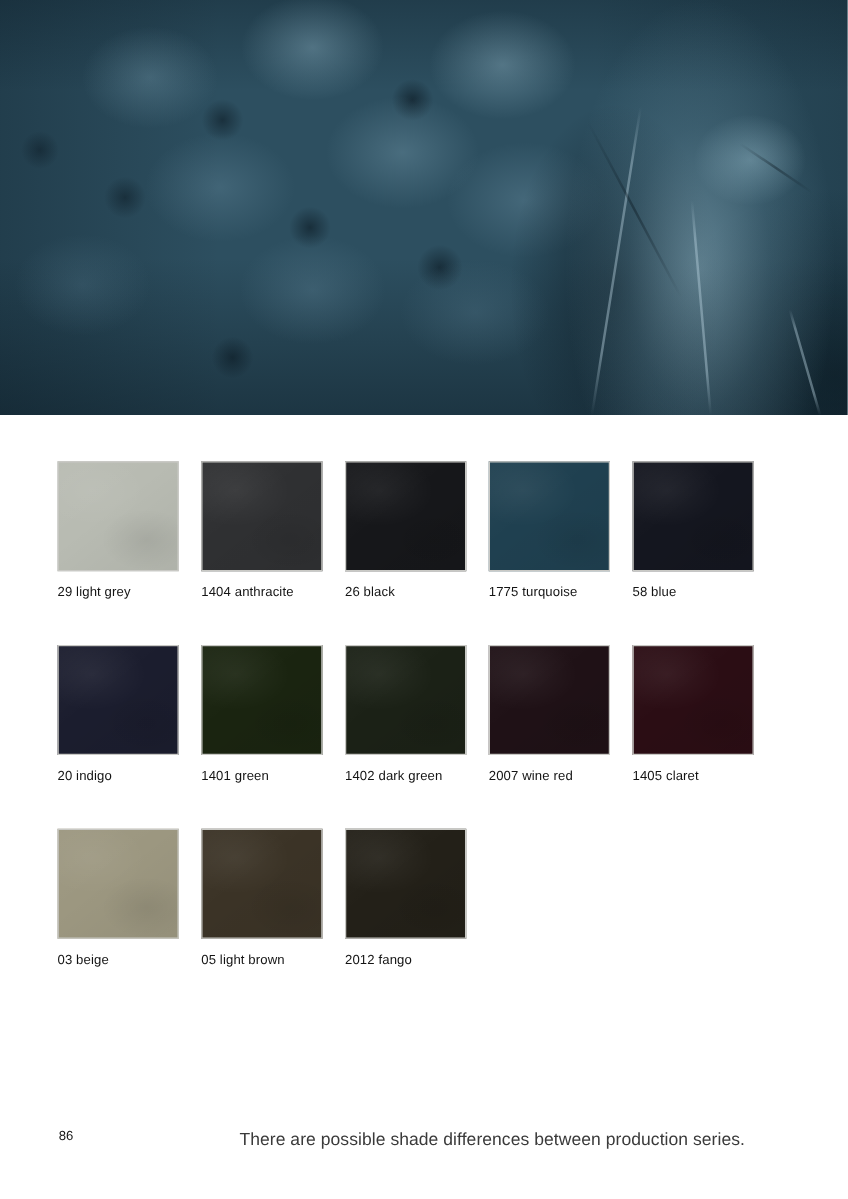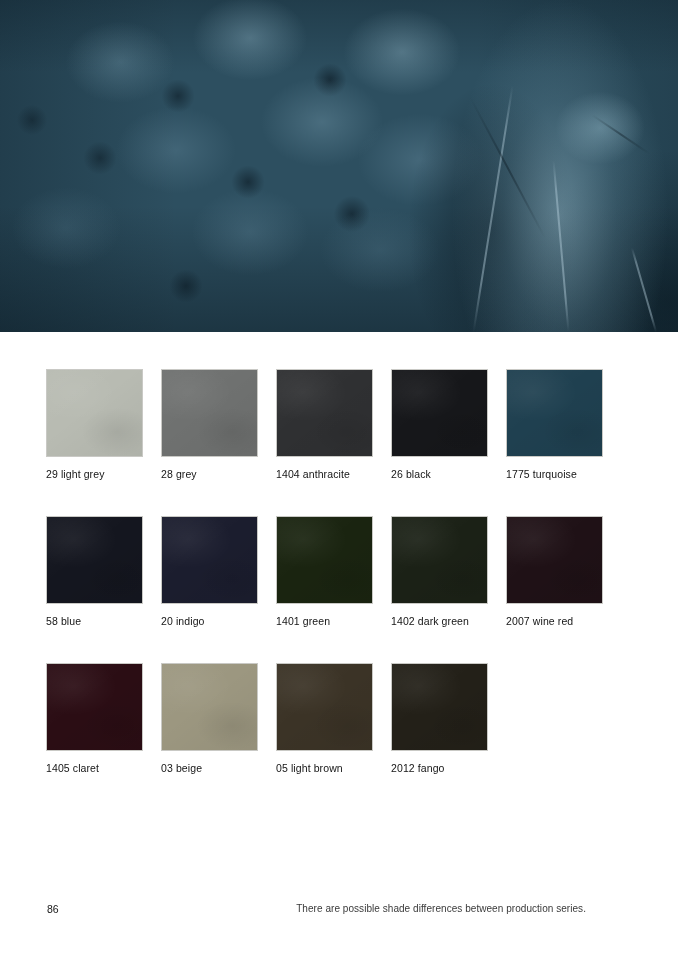--- a/index.html
+++ b/index.html
@@ -135,23 +135,23 @@
   }
   .page-number {
     position: absolute;
     left: 47px;
     top: 14px;
     font-size: 10.5px;
     color: #161616;
   }
   .disclaimer {
     position: absolute;
-    right: 54px;
+    right: 44px;
     top: 14px;
-    font-size: 10px;
+    font-size: 14px;
     color: #3a3a3a;
     letter-spacing: 0.05px;
   }
 </style>
 </head>
 <body>
 
 <div class="hero">
   <div class="hero-photo"></div>
   <div class="hero-seam seam-1"></div>
@@ -161,24 +161,20 @@
   <div class="hero-crease crease-2"></div>
 </div>
 
 <div class="sheet">
   <div class="grid">
       <div class="cell">
         <div class="swatch" style="background: rgb(184, 187, 178);"></div>
         <div class="cell-label">29 light grey</div>
       </div>
       <div class="cell">
-        <div class="swatch" style="background: rgb(111, 113, 112);"></div>
-        <div class="cell-label">28 grey</div>
-      </div>
-      <div class="cell">
         <div class="swatch" style="background: rgb(47, 48, 50);"></div>
         <div class="cell-label">1404 anthracite</div>
       </div>
       <div class="cell">
         <div class="swatch" style="background: rgb(22, 23, 26);"></div>
         <div class="cell-label">26 black</div>
       </div>
       <div class="cell">
         <div class="swatch" style="background: rgb(31, 64, 80);"></div>
         <div class="cell-label">1775 turquoise</div>

